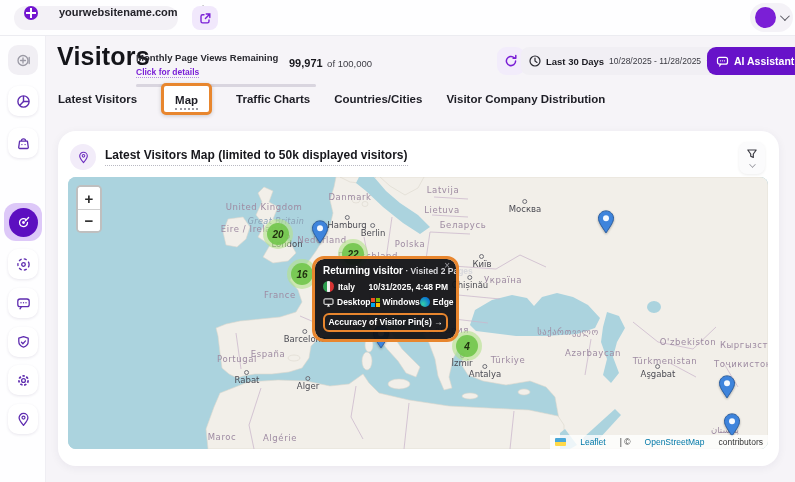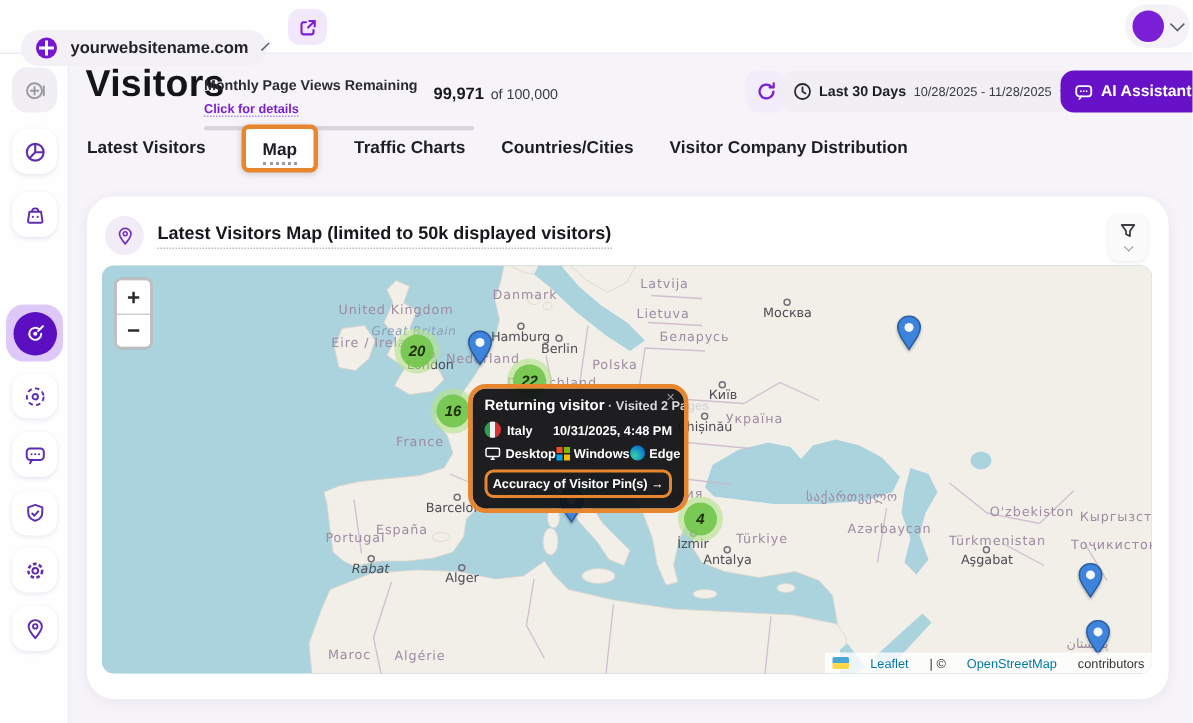--- a/index.html
+++ b/index.html
@@ -2,21 +2,21 @@
 <html><head>
 <meta charset="utf-8">
 <style>
   * { margin:0; padding:0; box-sizing:border-box; }
   html,body { width:795px; height:482px; overflow:hidden; }
   body { font-family:"Liberation Sans", sans-serif; background:#f6f4f8; position:relative; }
   .abs { position:absolute; }
 
   
   .topbar { left:0; top:0; width:795px; height:36px; background:#fefeff; border-bottom:1px solid #ececf1; z-index:30; }
-  .site-pill { left:14px; top:6px; height:24px; width:164px; background:#f3f1f6; border-radius:12px; display:flex; align-items:center; gap:9px; padding:0 10px; cursor:pointer;margin-top:14px; }
+  .site-pill { left:14px; top:6px; height:24px; width:164px; background:#f3f1f6; border-radius:12px; display:flex; gap:21px; padding:0 10px; cursor:pointer; }
   .site-pill .globe { width:14px; height:14px; border-radius:50%; background:#7216cf; position:relative; flex:0 0 auto; }
   .site-pill .globe:before { content:""; position:absolute; left:6px; top:2px; width:2px; height:10px; background:#fff; }
   .site-pill .globe:after { content:""; position:absolute; top:6px; left:2px; height:2px; width:10px; background:#fff; }
   .site-pill .sname { font-size:11px; color:#232329; font-weight:600; flex:1; }
   .chev { width:7px; height:7px; border-right:1.6px solid #5b5b64; border-bottom:1.6px solid #5b5b64; transform:rotate(45deg) translateY(-2px); }
   .ext-btn { left:192px; top:6px; width:26px; height:24px; background:#f1e8fc; border-radius:8px; display:flex; align-items:center; justify-content:center; cursor:pointer; }
   .avatar-wrap { left:750px; top:3px; width:43px; height:29px; background:#f4f2f7; border-radius:15px; display:flex; align-items:center; padding:0 5px; gap:4px; cursor:pointer; }
   .avatar { width:21px; height:21px; border-radius:50%; background:#7b1fd6; }
 
   
@@ -323,38 +323,38 @@
         <span class="mlabel country" style="left: 212px; top: 118px;">France</span>
         <span class="mlabel country" style="left: 300px; top: 79px;">Deutschland</span>
         <span class="mlabel country" style="left: 342px; top: 67px;">Polska</span>
         <span class="mlabel country" style="left: 375px; top: 13px;">Latvija</span>
         <span class="mlabel country" style="left: 374px; top: 33px;">Lietuva</span>
         <span class="mlabel country" style="left: 395px; top: 48px;">Беларусь</span>
         <span class="mlabel country" style="left: 435px; top: 103px;">Україна</span>
         <span class="mlabel country" style="left: 377px; top: 153px;">България</span>
         <span class="mlabel country" style="left: 200px; top: 177px;">España</span>
         <span class="mlabel country" style="left: 169px; top: 182px;">Portugal</span>
-        <span class="mlabel country" style="left: 154px; top: 260px; margin-left: 11px;">Maroc</span>
+        <span class="mlabel country" style="left: 154px; top: 260px;">Maroc</span>
         <span class="mlabel country" style="left: 212px; top: 261px;">Algérie</span>
         <span class="mlabel country" style="left: 440px; top: 183px;">Türkiye</span>
         <span class="mlabel country" style="left: 500px; top: 155px;">საქართველო</span>
         <span class="mlabel country" style="left: 525px; top: 176px;">Azərbaycan</span>
         <span class="mlabel country" style="left: 597px; top: 184px;">Türkmenistan</span>
         <span class="mlabel country" style="left: 620px; top: 165px;">O'zbekiston</span>
         <span class="mlabel country" style="left: 675px; top: 187px;">Тоҷикистон</span>
         <span class="mlabel country" style="left: 682px; top: 168px;">Кыргызстан</span>
         <span class="mlabel country" style="left: 657px; top: 253px;">پاکستان</span>
         <span class="mlabel city" style="left: 219px; top: 67px;">London</span>
         <span class="mlabel city" style="left: 279px; top: 48px;">Hamburg</span>
         <span class="mlabel city" style="left: 305px; top: 56px;">Berlin</span>
         <span class="mlabel city" style="left: 457px; top: 32px;">Москва</span>
         <span class="mlabel city" style="left: 414px; top: 87px;">Київ</span>
         <span class="mlabel city" style="left: 402px; top: 108px;">Chișinău</span>
         <span class="mlabel city" style="left: 237px; top: 162px;">Barcelona</span>
-        <span class="mlabel city" style="left: 179px; top: 203px; font-style: italic;">Rabat</span>
+        <span class="mlabel city" style="left: 179px; top: 203px;">Rabat</span>
         <span class="mlabel city" style="left: 240px; top: 209px;">Alger</span>
         <span class="mlabel city" style="left: 394px; top: 186px;">İzmir</span>
         <span class="mlabel city" style="left: 417px; top: 197px;">Antalya</span>
         <span class="mlabel city" style="left: 590px; top: 197px;">Aşgabat</span>
         <div class="cluster" style="left: 210px; top: 57px;">
           <div class="in">20</div>
         </div>
         <div class="cluster" style="left: 234px; top: 97px;">
           <div class="in">16</div>
         </div>

